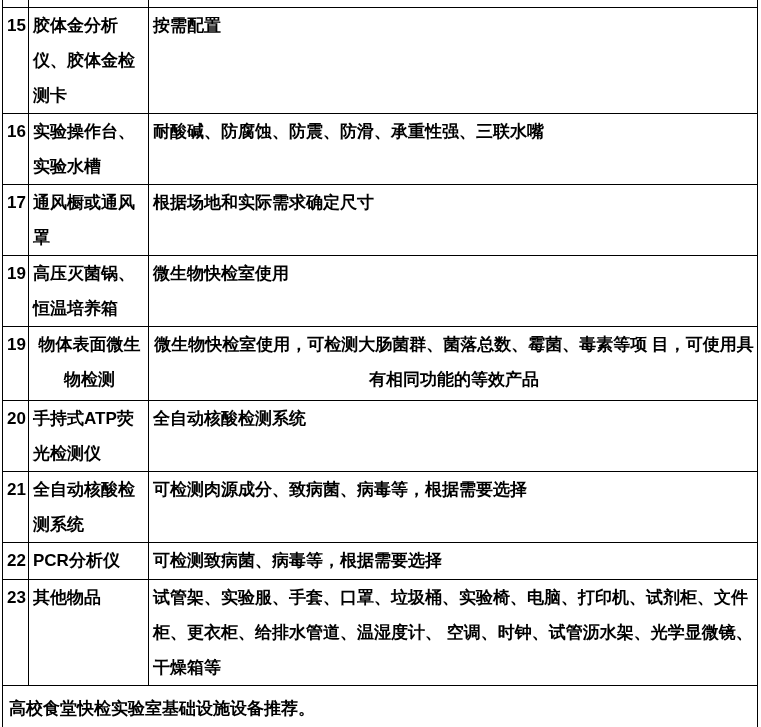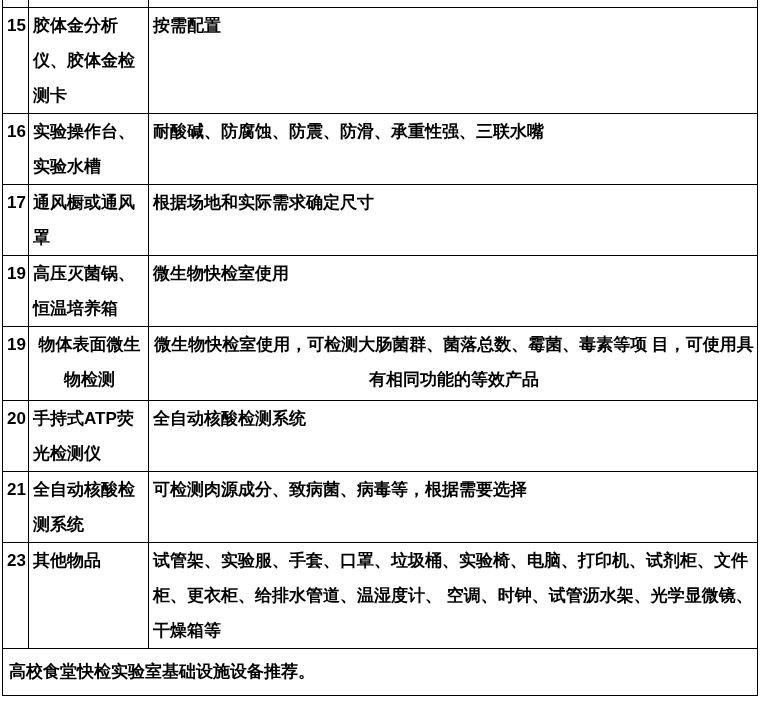--- a/index.html
+++ b/index.html
@@ -91,20 +91,25 @@
       <tr style="height: 70px;">
     <td class="col-no">20</td>
     <td class="col-name">手持式ATP荧光检测仪</td>
     <td class="col-desc">全自动核酸检测系统</td>
   </tr>
       <tr style="height: 70px;">
     <td class="col-no">21</td>
     <td class="col-name">全自动核酸检测系统</td>
     <td class="col-desc">可检测肉源成分、致病菌、病毒等，根据需要选择</td>
   </tr>
+      <tr style="height: 37px;">
+    <td class="col-no">22</td>
+    <td class="col-name">PCR分析仪</td>
+    <td class="col-desc">可检测致病菌、病毒等，根据需要选择</td>
+  </tr>
       <tr style="height: 103px;">
     <td class="col-no v-middle">23</td>
     <td class="col-name v-middle">其他物品</td>
     <td class="col-desc">试管架、实验服、手套、口罩、垃圾桶、实验椅、电脑、打印机、试剂柜、文件柜、更衣柜、给排水管道、温湿度计、 空调、时钟、试管沥水架、光学显微镜、干燥箱等</td>
   </tr>
       <tr class="caption-row" id="caption-row">
       <td colspan="3">高校食堂快检实验室基础设施设备推荐。</td>
     </tr>
   </tbody>
 </table>

